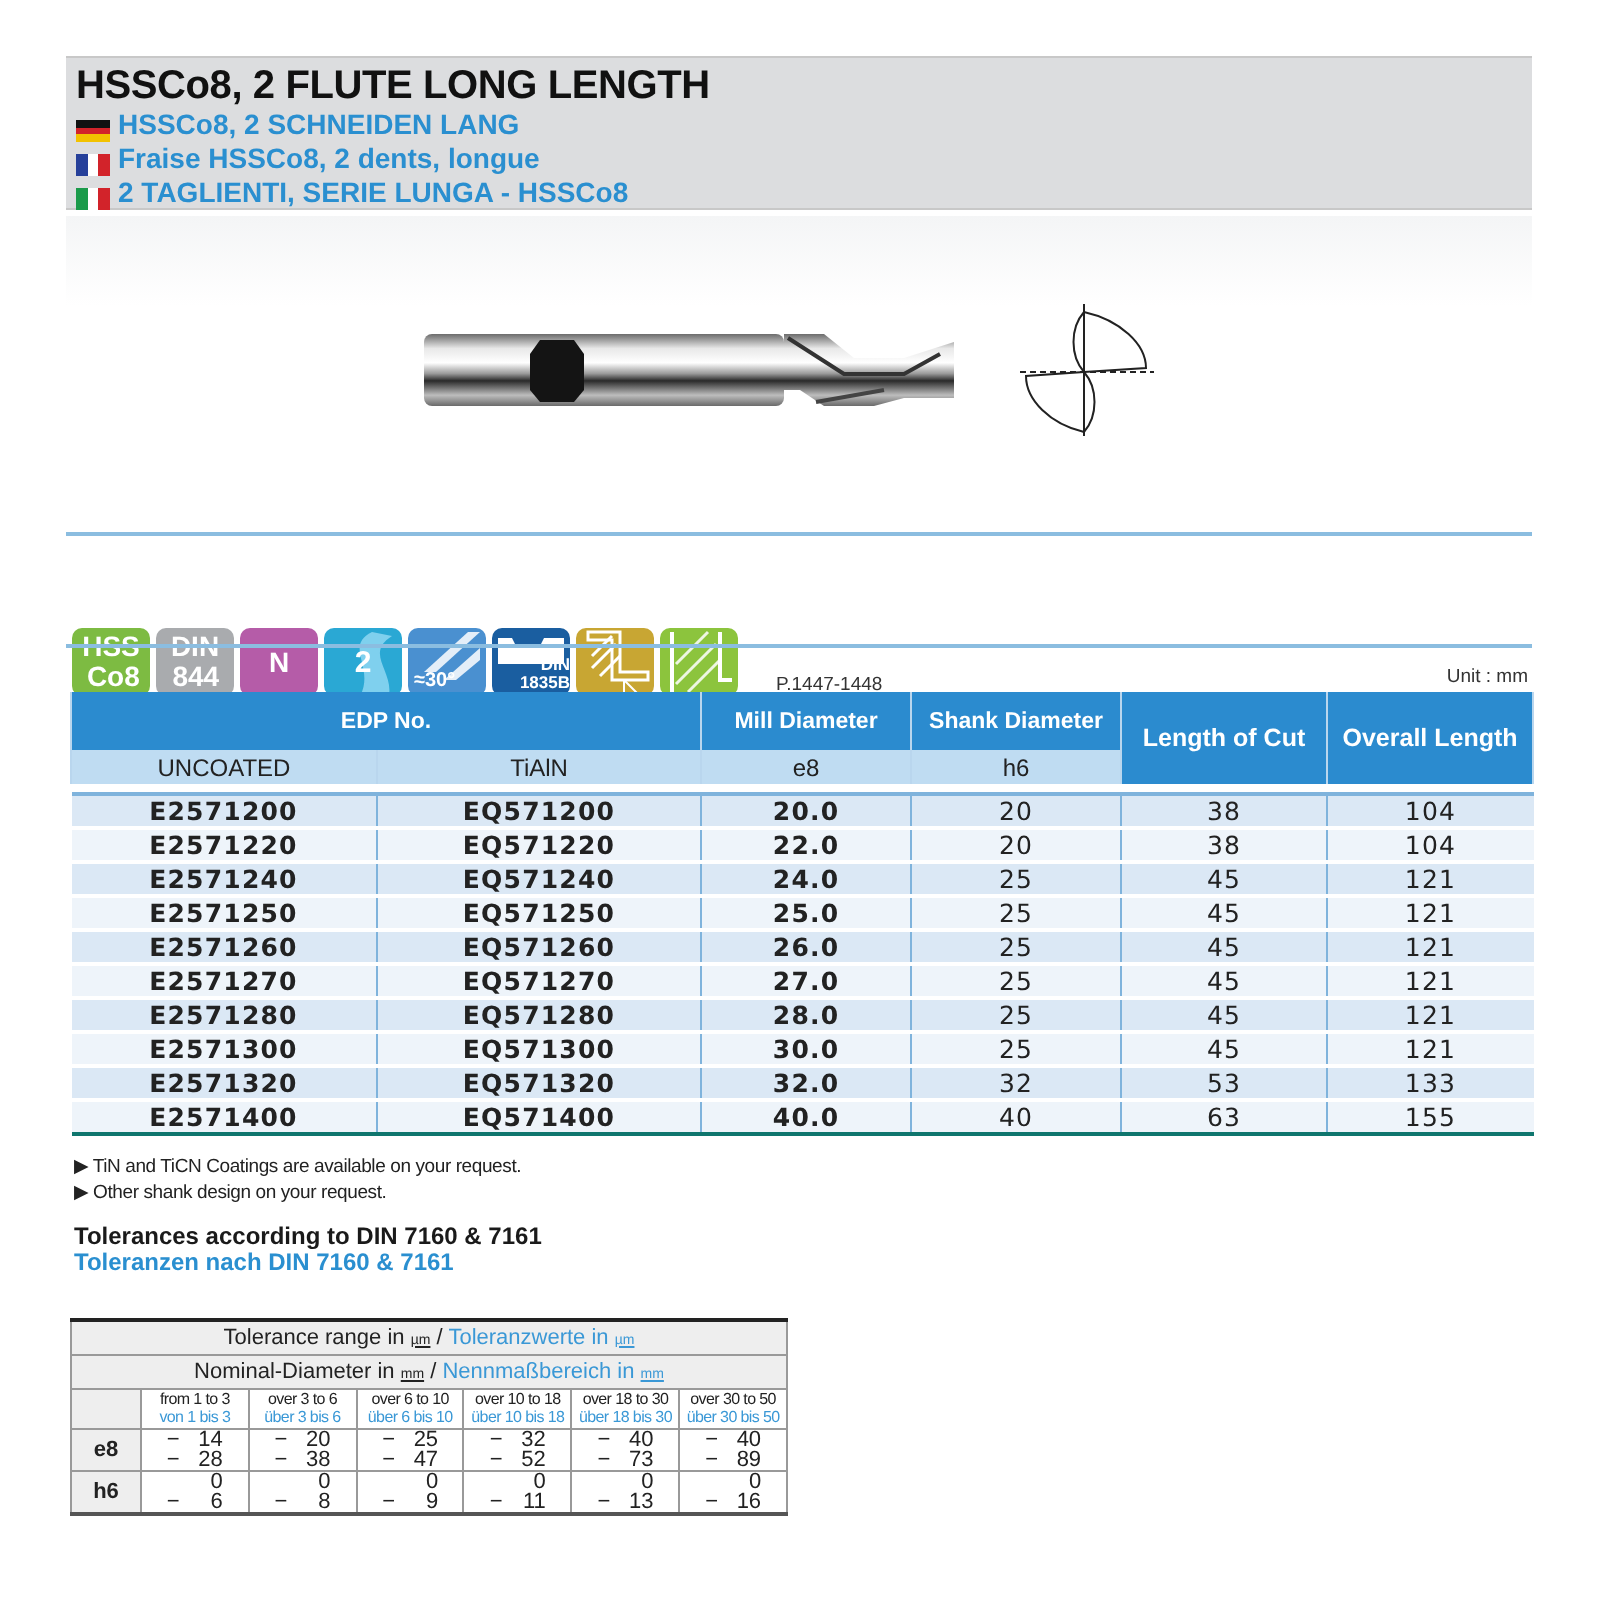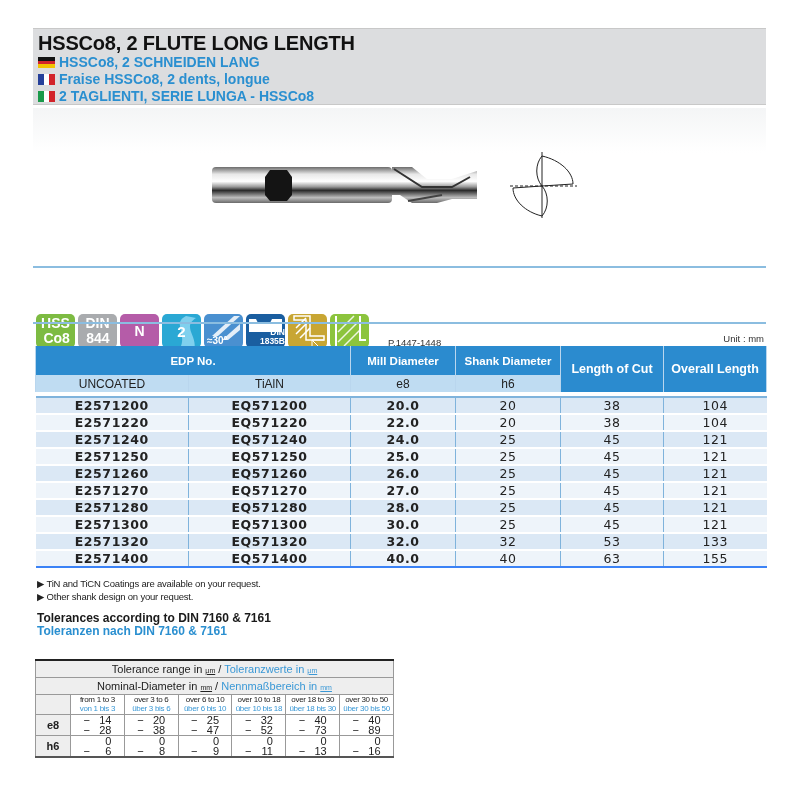--- a/index.html
+++ b/index.html
@@ -6,21 +6,21 @@
   html, body { width: 800px; height: 800px; background: #ffffff; overflow: hidden; }
   body { position: relative; font-family: "Liberation Sans", sans-serif; color: #1a1a1a; }
 
   
   .title-band {
     position: absolute; left: 33px; top: 28px; width: 733px; height: 77px;
     background: #dcdddf; border-top: 1px solid #c8c8c8; border-bottom: 1px solid #c8c8c8;
     padding: 3px 0 0 5px;
   }
   .title-main { font-size: 20px; font-weight: bold; color: #111; line-height: 22px; letter-spacing: -0.2px; }
-  .title-line { display: flex; align-items: center; font-size: 14px; font-weight: bold; color: #2a8fd0; line-height: 17px; }
+  .title-line { display: flex; align-items: flex-end; font-size: 14px; font-weight: bold; color: #2a8fd0; line-height: 17px; }
   .flag { display: inline-flex; width: 17px; height: 11px; margin-right: 4px; flex: none; }
   .flag-de { flex-direction: column; }
   .flag-de span { flex: 1; }
   .flag span { flex: 1; }
 
   
   .product-area { position: absolute; left: 33px; top: 108px; width: 733px; height: 150px;
     background: linear-gradient(#f4f5f6, #ffffff 30%); }
   .tool { position: absolute; left: 212px; top: 165px; }
   .tool-cross { position: absolute; left: 505px; top: 150px; }
@@ -52,21 +52,21 @@
   table.main tr.gap td { height: 5px; background: #fff; border: none; }
   table.main td { font-size: 12.5px; text-align: center; height: 15.6px; line-height: 15px;
     border-left: 1px solid #7fb3dc; border-right: 1px solid #7fb3dc; border-bottom: 2px solid #ffffff; color: #222;
     font-family: "DejaVu Sans", sans-serif; letter-spacing: 0.6px; }
   table.main td.b { font-weight: bold; }
   table.main tr.body:nth-child(odd) td { background: #dbe8f5; }
   table.main tr.body:nth-child(even) td { background: #eef4fa; }
   table.main tr.body td:first-child { border-left: none; }
   table.main tr.body td:last-child { border-right: none; }
   table.main tr.first td { border-top: 2px solid #7fb3dc; }
-  table.main tr.last td { border-bottom: 2px solid #3b82f6; }
+  table.main tr.last td { border-bottom: 2px solid #0f766e; }
 
   
   .notes { position: absolute; left: 37px; top: 577px; font-size: 9.5px; color: #222; line-height: 13px; letter-spacing: -0.2px; }
 
   
   .tol-title { position: absolute; left: 37px; top: 612px; font-size: 12px; font-weight: bold; line-height: 13px; }
   .tol-title .de { color: #2a8fd0; }
   table.tol { position: absolute; left: 35px; top: 659px; width: 359px; border-collapse: collapse; table-layout: fixed;
     border-top: 2px solid #222; border-bottom: 2px solid #555; }
   table.tol td { text-align: center; font-size: 10px; color: #222; border: 1px solid #999; }

